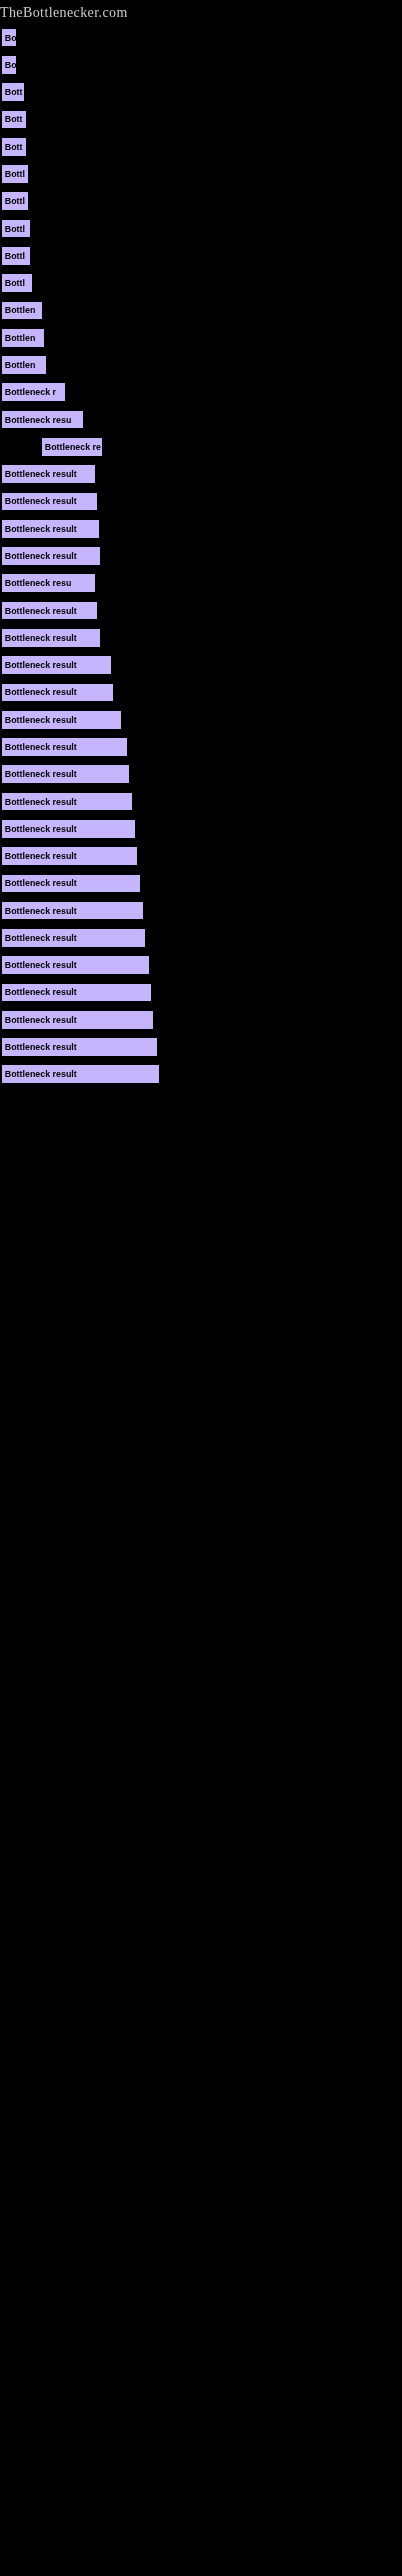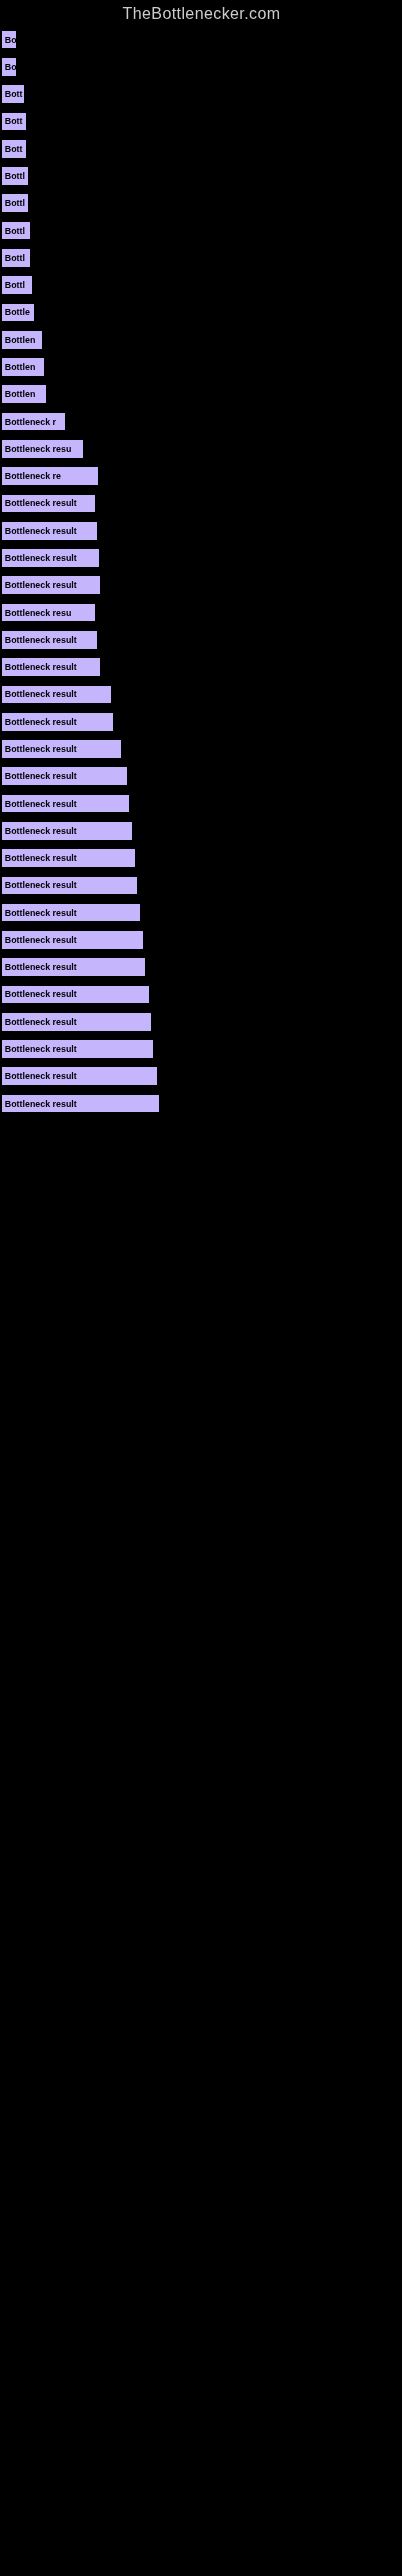--- a/index.html
+++ b/index.html
@@ -9,24 +9,24 @@
     }
     body {
       background-color: #000000;
       width: 403px;
       min-height: 2576px;
       font-family: Arial, sans-serif;
       position: relative;
     }
     .site-title {
       color: #cccccc;
-      font-size: 16px;
-      text-align: center;
+      font-size: 14px;
       padding: 4.8px 0 3.2px 0;
       letter-spacing: 0.4px;
+      font-family: Liberation Serif, serif;
     }
     .bar-row {
       display: flex;
       align-items: center;
       margin-bottom: 0px;
       padding: 4.8px 0 4.8px 1.6px;
     }
     .bar-label {
       background-color: #c4b5fd;
       color: #000;
@@ -71,39 +71,36 @@
     <div class="bar-row">
       <div class="bar-label" style="width: 28px;">Bottl</div>
     </div>
     <div class="bar-row">
       <div class="bar-label" style="width: 28px;">Bottl</div>
     </div>
     <div class="bar-row">
       <div class="bar-label" style="width: 30px;">Bottl</div>
     </div>
     <div class="bar-row">
-      <div class="bar-label" style="width: 32px;">Bottle</div>
-    </div>
-    <div class="bar-row">
       <div class="bar-label" style="width: 40px;">Bottlen</div>
     </div>
     <div class="bar-row">
       <div class="bar-label" style="width: 42px;">Bottlen</div>
     </div>
     <div class="bar-row">
       <div class="bar-label" style="width: 44px;">Bottlen</div>
     </div>
     <div class="bar-row">
       <div class="bar-label" style="width: 63px;">Bottleneck r</div>
     </div>
     <div class="bar-row">
       <div class="bar-label" style="width: 81px;">Bottleneck resu</div>
     </div>
     <div class="bar-row">
-      <div class="bar-label" style="width: 96px;">Bottleneck re</div>
+      <div class="bar-label" style="width: 60px; margin-left: 40px;">Bottleneck re</div>
     </div>
     <div class="bar-row">
       <div class="bar-label" style="width: 93px;">Bottleneck result</div>
     </div>
     <div class="bar-row">
       <div class="bar-label" style="width: 95px;">Bottleneck result</div>
     </div>
     <div class="bar-row">
       <div class="bar-label" style="width: 97px;">Bottleneck result</div>
     </div>

